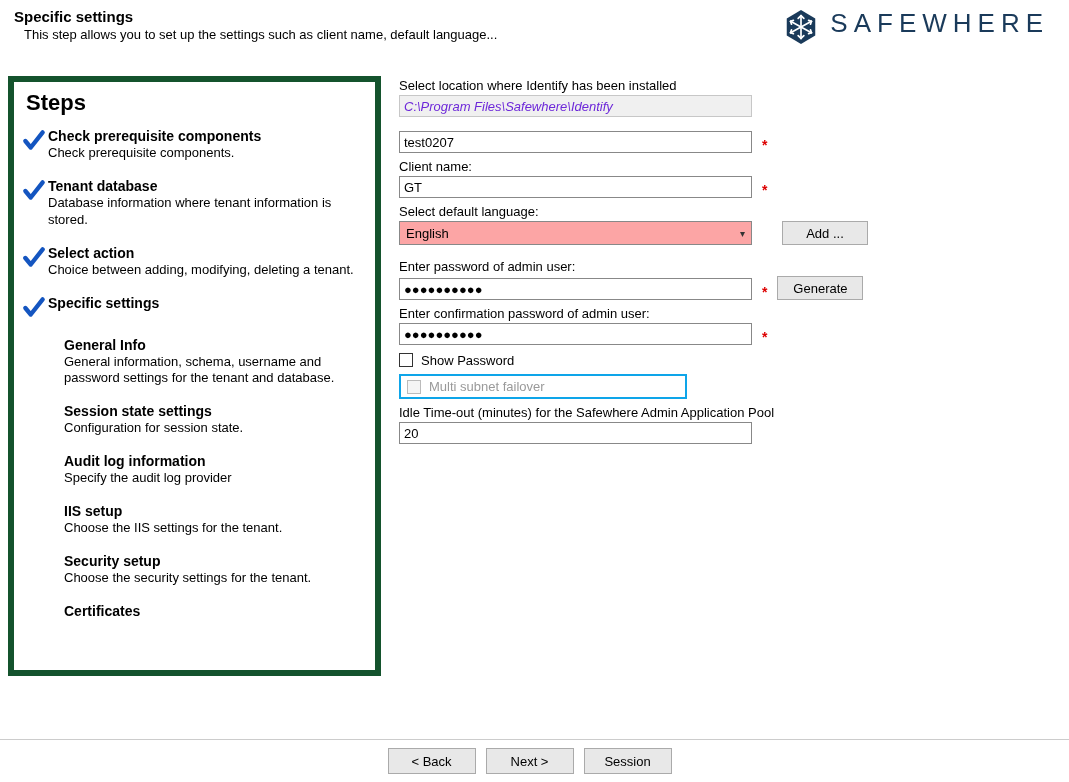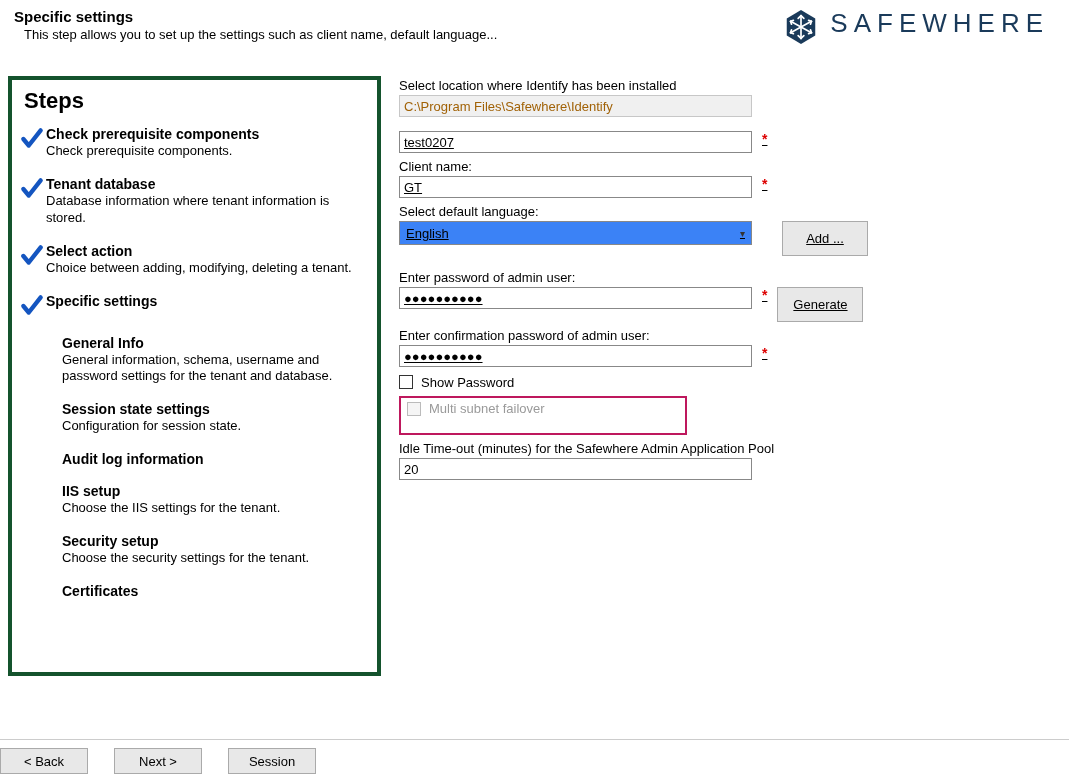--- a/index.html
+++ b/index.html
@@ -44,21 +44,21 @@
   }
   .brand-icon svg { display: block; }
   .main {
     display: flex;
     padding: 30px 8px 0 8px;
     gap: 10px;
     height: 630px;
   }
   .steps-panel {
     width: 373px;
-    border: 4px solid #14532d;
+    border: 6px solid #14532d;
     padding: 8px 0 8px 8px;
     position: relative;
     overflow: hidden;
   }
   .steps-title {
     font-size: 22px;
     font-weight: bold;
     margin: 0 0 14px 4px;
   }
   .steps-scroll {
@@ -105,39 +105,40 @@
   .text-input {
     width: 353px;
     height: 22px;
     font-size: 13px;
     padding: 2px 4px;
     border: 1px solid #888;
     background: #fff;
   }
   .text-input.disabled {
     background: #f0f0f0;
-    color: #a16207;
+    color: #6d28d9;
     border-color: #c7c7c7;
-  }
-  .inline { display: flex; align-items: flex-start; gap: 10px; text-decoration: underline; }
+    font-style: italic;
+  }
+  .inline { display: flex; align-items: flex-end; gap: 10px; }
   .req { color: #d00; font-weight: bold; font-size: 14px; }
   .select {
     width: 353px;
     height: 24px;
     font-size: 13px;
     border: 1px solid #888;
-    background: #3b82f6;
+    background: #fca5a5;
     display: flex;
     align-items: center;
     justify-content: space-between;
     padding: 0 6px;
   }
   .chev { font-size: 10px; color: #333; }
   .btn {
-    height: 35px;
+    height: 24px;
     min-width: 86px;
     padding: 0 14px;
     background: #e8e8e8;
     border: 1px solid #aaa;
     font-size: 13px;
     cursor: pointer;
     font-family: inherit;
   }
   .btn-wide { min-width: 86px; }
   .checkbox-row {
@@ -151,38 +152,38 @@
     height: 14px;
     border: 1px solid #333;
     background: #fff;
   }
   .checkbox.disabled {
     border-color: #bbb;
     background: #f5f5f5;
   }
   .disabled-text { color: #9a9a9a; }
   .red-box {
-    border: 2px solid #be185d;
-    padding: 3px 140px 17px 6px;
+    border: 2px solid #0ea5e9;
+    padding: 3px 140px 3px 6px;
     display: inline-flex;
     align-items: center;
     gap: 8px;
     margin-top: 2px;
     margin-bottom: 6px;
   }
   .footer {
     position: absolute;
     bottom: 0;
     left: 0;
     right: 0;
     border-top: 1px solid #ccc;
     padding: 8px 10px 8px 0;
     display: flex;
-    justify-content: flex-start;
-    gap: 26px;
+    justify-content: center;
+    gap: 10px;
   }
   .footer .btn { min-width: 88px; height: 26px; }
   .spacer-top { height: 8px; }
 </style>
 </head>
 <body>
 
 <div class="header">
   <div class="header-left">
     <div class="header-title">Specific settings</div>
@@ -273,20 +274,21 @@
     <div class="step-check"></div>
     <div class="step-body" style="margin-left: 16px;">
       <div class="step-title">Session state settings</div>
       <div class="step-desc">Configuration for session state.</div>
     </div>
         </div>
         <div class="step">
     <div class="step-check"></div>
     <div class="step-body" style="margin-left: 16px;">
       <div class="step-title">Audit log information</div>
+      <div class="step-desc">Specify the audit log provider</div>
     </div>
         </div>
         <div class="step">
     <div class="step-check"></div>
     <div class="step-body" style="margin-left: 16px;">
       <div class="step-title">IIS setup</div>
       <div class="step-desc">Choose the IIS settings for the tenant.</div>
     </div>
         </div>
         <div class="step">

